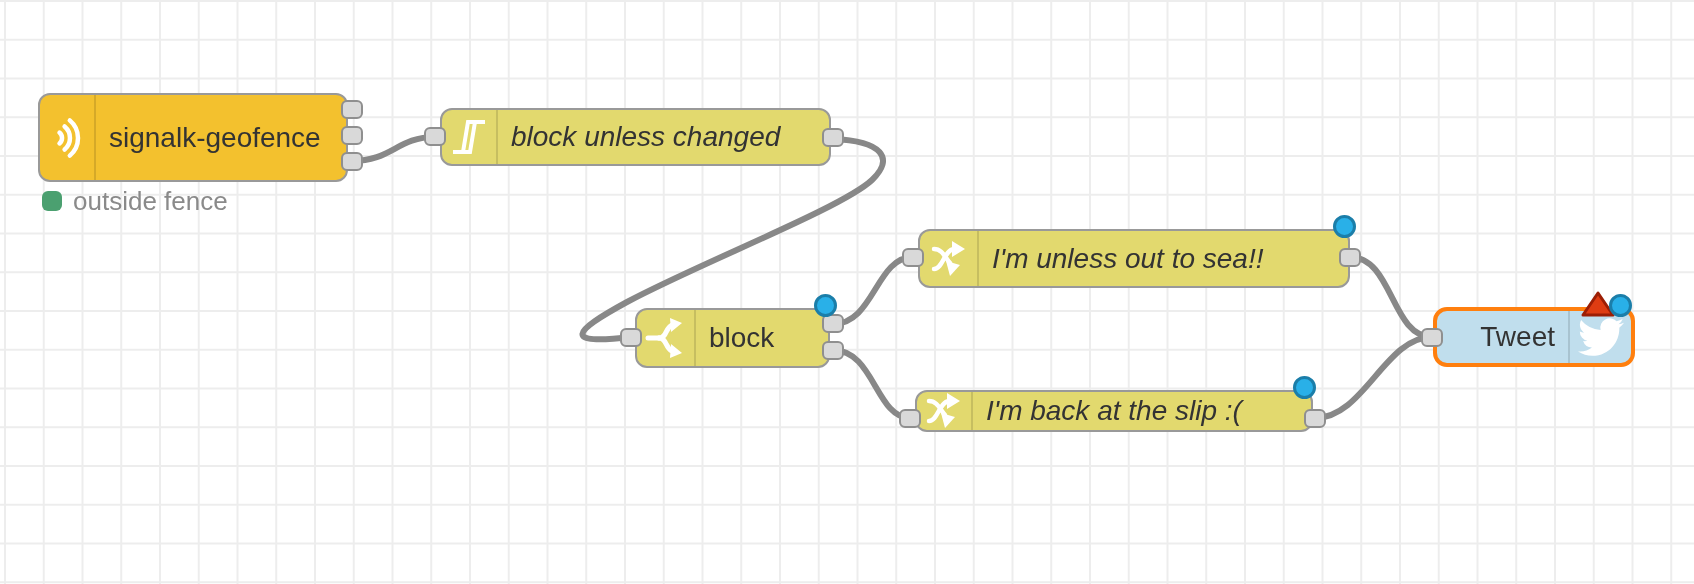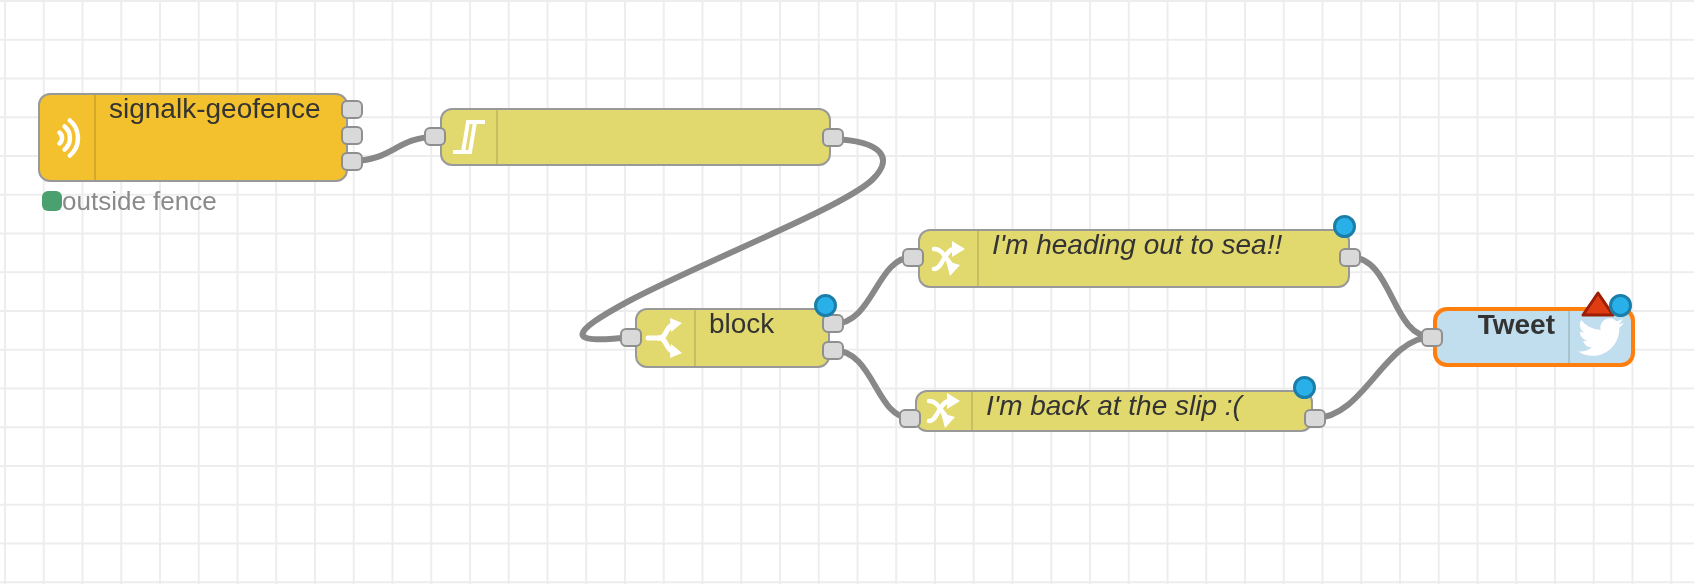--- a/index.html
+++ b/index.html
@@ -11,25 +11,25 @@
       linear-gradient(to right, var(--grid-line,#ededed) 0, var(--grid-line,#ededed) 2px, transparent 2px),
       linear-gradient(to bottom, var(--grid-line,#ededed) 0, var(--grid-line,#ededed) 2px, transparent 2px);
     background-size:38.75px 38.75px;
     background-position:4px 0;
   }
   svg.wires{position:absolute;left:0;top:0;z-index:1;}
   svg.wires path{stroke:var(--wire,#888);stroke-width:6;fill:none;stroke-linecap:round;}
   .node{
     position:absolute;z-index:2;box-sizing:border-box;
     border:2px solid var(--node-border,#999);border-radius:12px;
-    display:flex;align-items:flex-start;
+    display:flex;align-items:center;
   }
   .node.yellow{background:var(--yellow-node,#f3c12e);}
   .node.khaki{background:var(--khaki-node,#e2d96e);}
-  .node.blue{background:var(--twitter-node,#c0deed);font-weight:bold;}
+  .node.blue{background:var(--twitter-node,#c0deed);}
   .node.selected{border:4px solid var(--selected-border,#ff7f0e);border-radius:14px;}
   .icon-area{
     align-self:stretch;flex:0 0 auto;display:flex;align-items:center;justify-content:center;
     border-right:2px solid rgba(0,0,0,0.12);
   }
   .icon-area.right{border-right:none;border-left:2px solid rgba(0,0,0,0.12);}
   .node .label{
     flex:1 1 auto;font-size:28px;color:var(--label-text,#333);
     white-space:nowrap;padding:0 13px;line-height:1;
   }
@@ -42,21 +42,21 @@
   .changed-dot{
     position:absolute;z-index:4;width:23px;height:23px;box-sizing:border-box;border-radius:50%;
     background:var(--changed-badge-fill,#29b0e8);border:3px solid var(--changed-badge-border,#1b7ea9);
   }
   .error-tri{position:absolute;z-index:4;}
   .status{position:absolute;z-index:2;display:flex;align-items:center;}
   .status-dot{
     width:20px;height:20px;border-radius:6px;background:var(--status-green,#4ba070);
     flex:0 0 auto;
   }
-  .status-label{font-size:26px;color:var(--status-text,#8a8a8a);line-height:1;text-align:center;}
+  .status-label{margin-left:11px;font-size:26px;color:var(--status-text,#8a8a8a);line-height:1;text-align:center;}
   .glyph{display:block;}
 </style>
 </head>
 <body>
 
 <div class="canvas">
 
   <svg class="wires" width="1694" height="584">
     <path d="M352,161 C392,161 397,137 435,137"></path>
     <path d="M833,139 C882,141 895,158 872,180 C842,208 702,262 627,302 C572,332 562,345 631,337"></path>
@@ -85,20 +85,21 @@
     <span class="status-label">outside fence</span>
   </div>
 
   <div class="node khaki" style="left:440px;top:108px;width:391px;height:58px">
     <div class="icon-area" style="width:54px">
       <svg class="glyph" width="44" height="60" viewBox="0 0 44 60" fill="none" stroke="#fff" stroke-width="4">
         <path d="M6,45 L16,45 L21,15 L31,15"></path>
         <path d="M13,45 L23,45 L28,15 L38,15"></path>
       </svg>
     </div>
+    <span class="label italic">block unless changed</span>
   </div>
   <div class="port" style="left:424px;top:127px"></div>
   <div class="port" style="left:822px;top:128px"></div>
 
   <div class="node khaki" style="left:635px;top:308px;width:195px;height:60px">
     <div class="icon-area" style="width:57px">
       <svg class="glyph" width="44" height="60" viewBox="0 0 44 60" fill="none" stroke="#fff" stroke-width="5" stroke-linecap="round">
         <path d="M4,30 H15"></path>
         <path d="M15,30 C23,30 21,20 28,17"></path>
         <path d="M15,30 C23,30 21,40 28,43"></path>
@@ -115,21 +116,21 @@
 
   <div class="node khaki" style="left:918px;top:229px;width:432px;height:59px">
     <div class="icon-area" style="width:57px">
       <svg class="glyph" width="44" height="60" viewBox="0 0 44 60" fill="none" stroke="#fff" stroke-width="4.5" stroke-linecap="round">
         <path d="M7,40 C16,40 17,21 27,20"></path>
         <path d="M7,20 C15,20 18,28 23,34"></path>
         <polygon points="25,12 38,20 25,28" fill="#fff" stroke="none"></polygon>
         <polygon points="19,32 33,36 23,47" fill="#fff" stroke="none"></polygon>
       </svg>
     </div>
-    <span class="label italic">I'm heading out to sea!!</span>
+    <span class="label italic">I'm unless out to sea!!</span>
   </div>
   <div class="port" style="left:902px;top:248px"></div>
   <div class="port" style="left:1339px;top:248px"></div>
   <div class="changed-dot" style="left:1333px;top:215px"></div>
 
   <div class="node khaki" style="left:915px;top:390px;width:398px;height:42px">
     <div class="icon-area" style="width:54px">
       <svg class="glyph" width="44" height="60" viewBox="0 0 44 60" fill="none" stroke="#fff" stroke-width="4.5" stroke-linecap="round">
         <path d="M7,40 C16,40 17,21 27,20"></path>
         <path d="M7,20 C15,20 18,28 23,34"></path>

